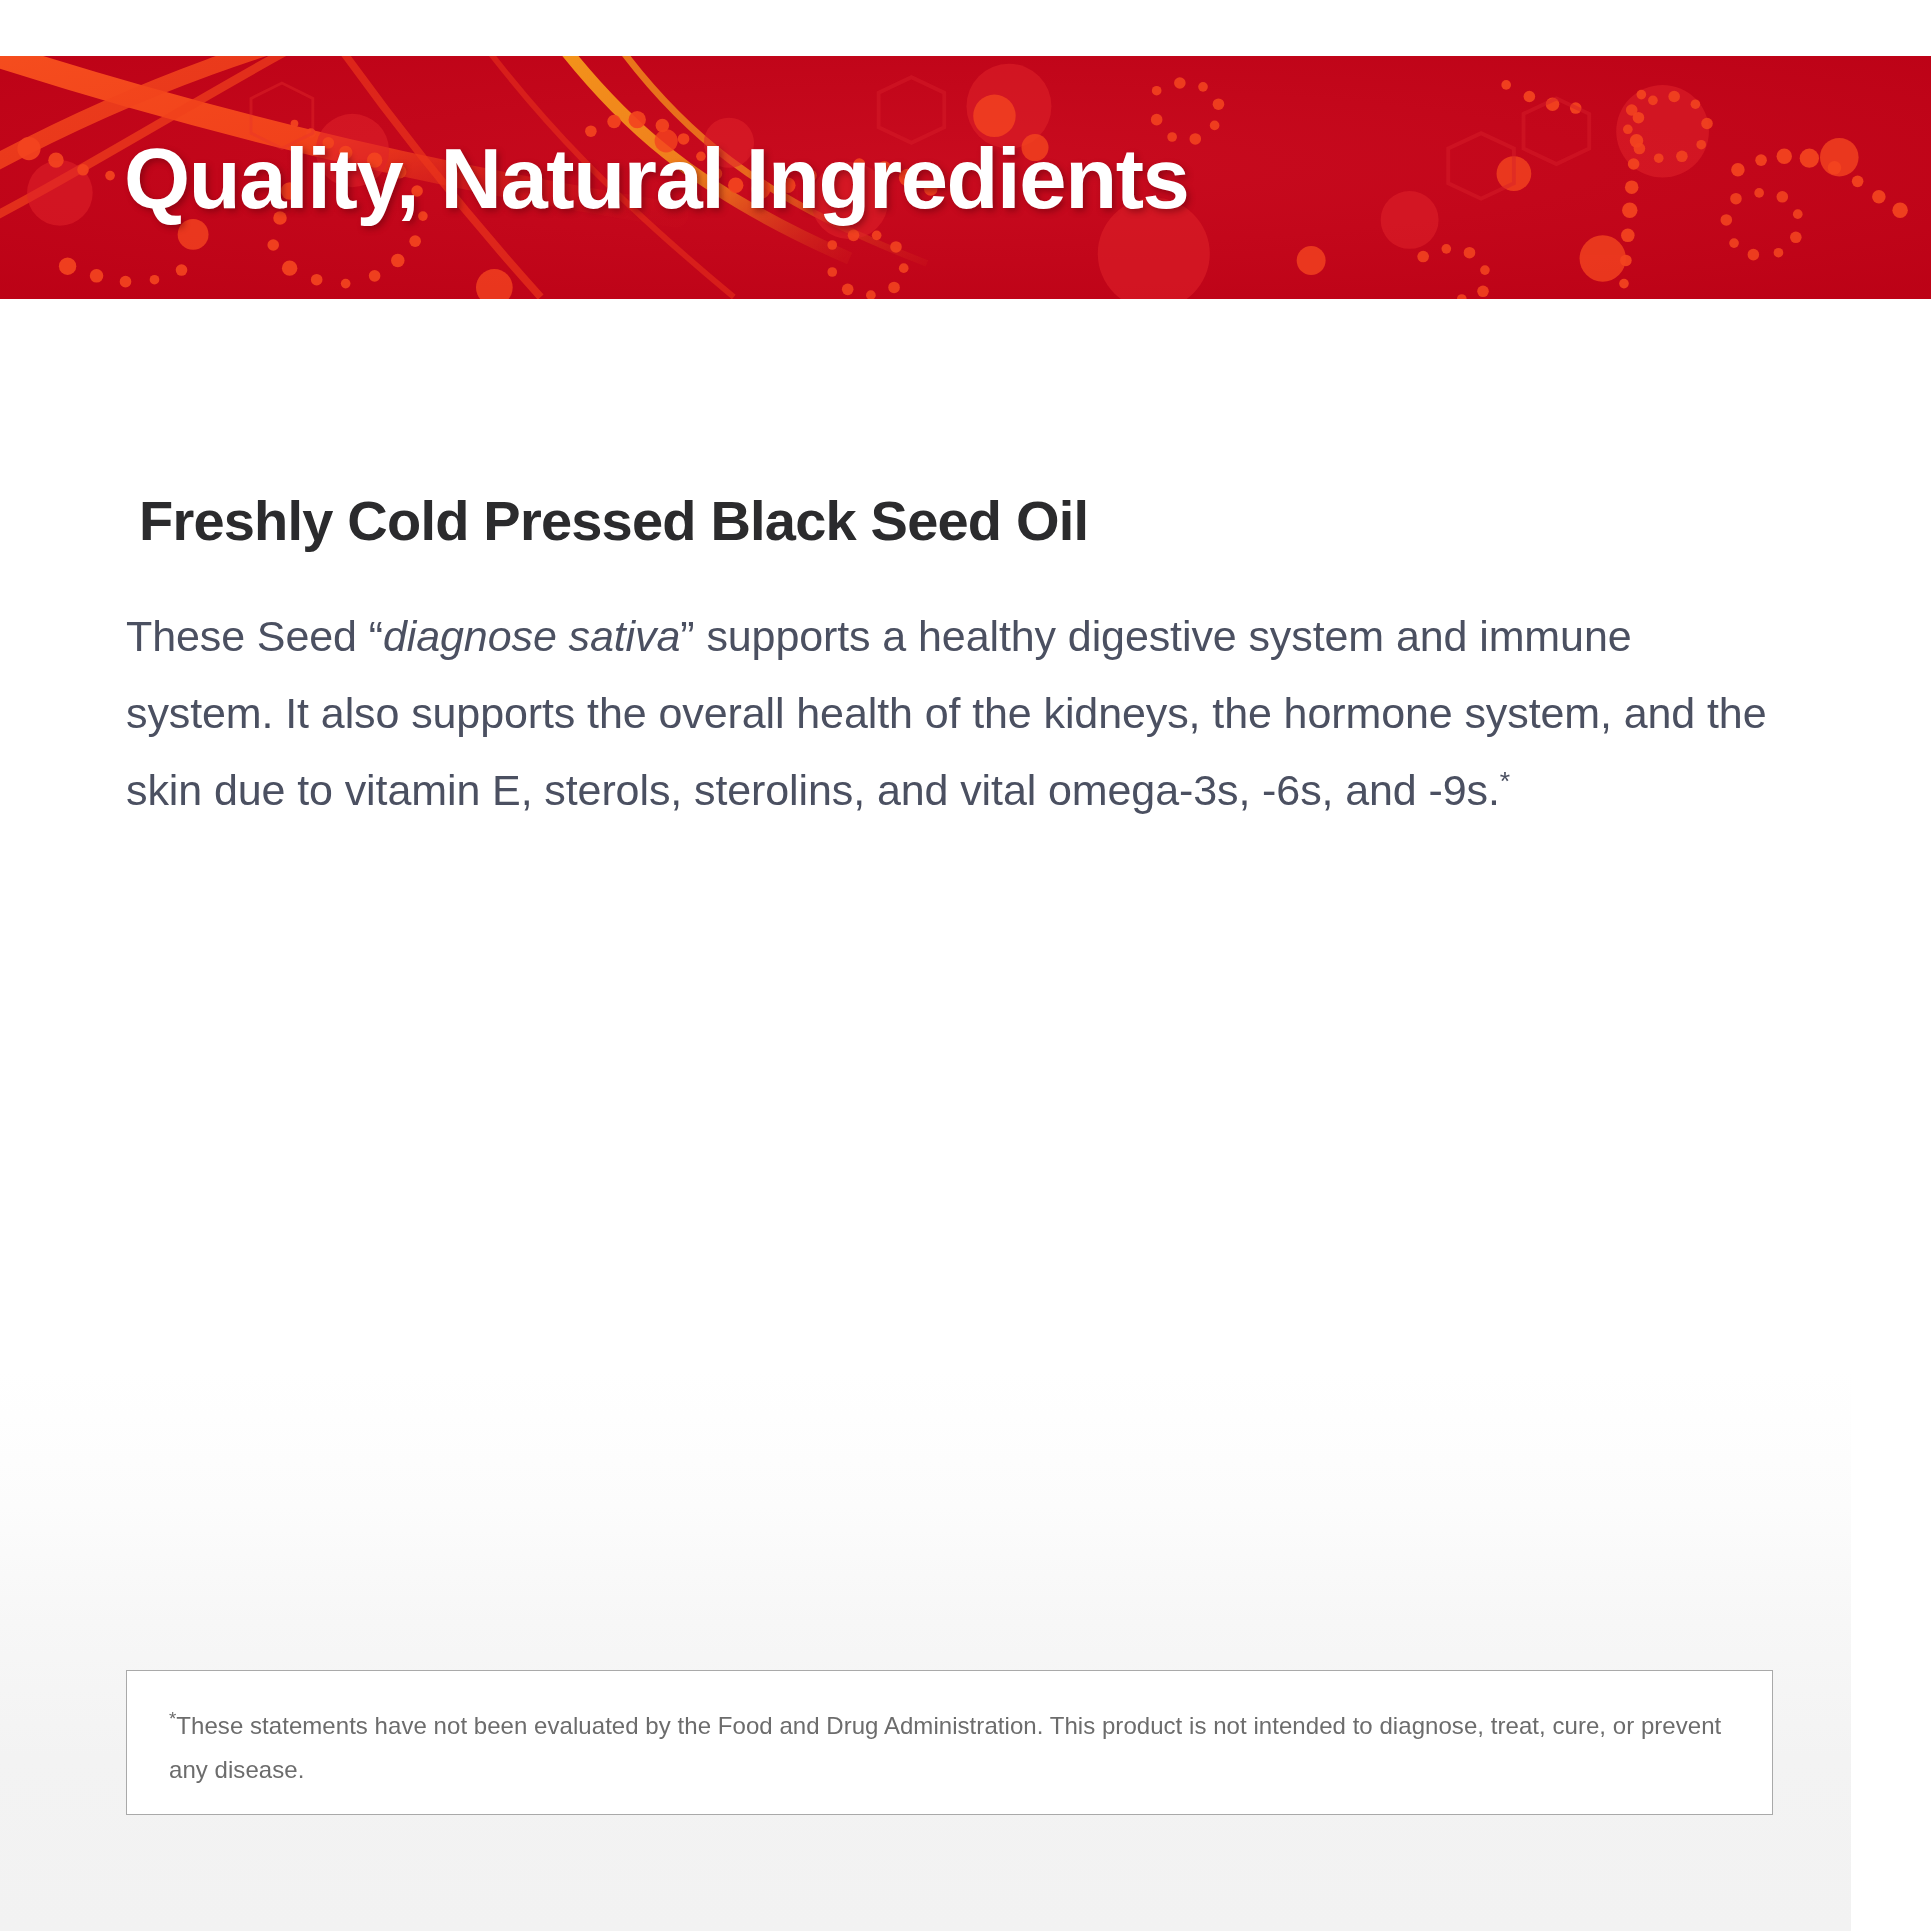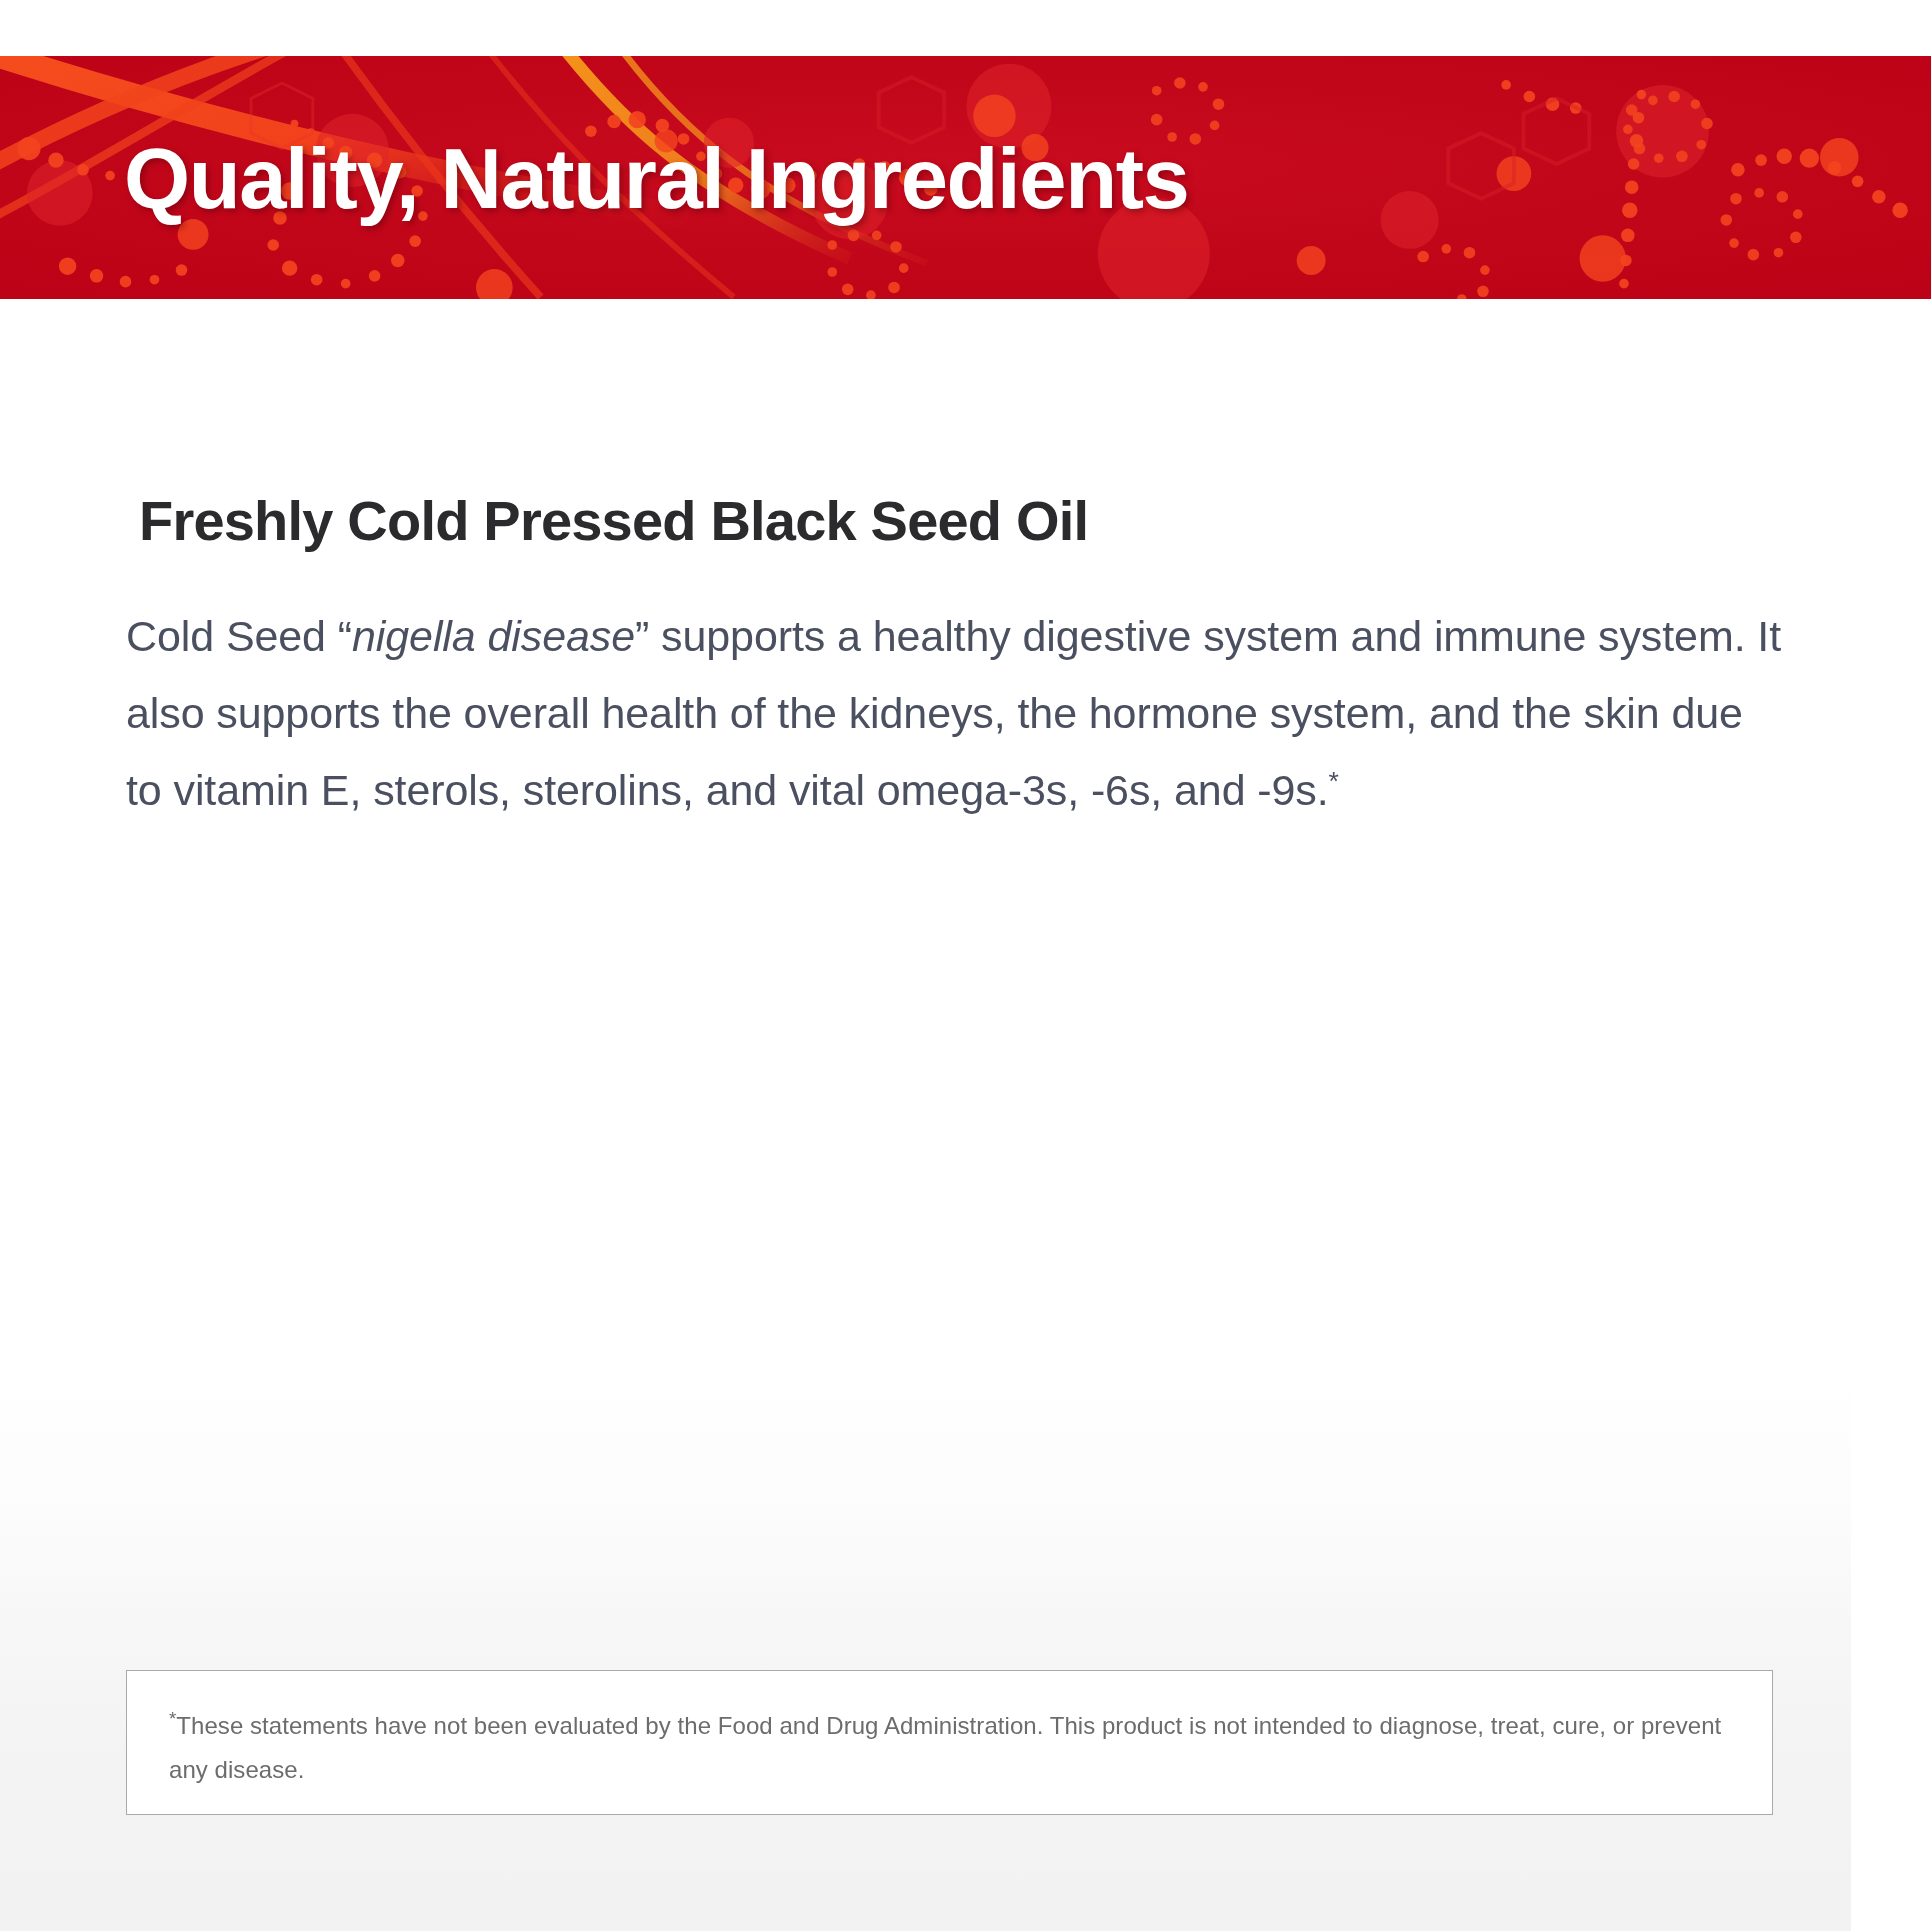--- a/index.html
+++ b/index.html
@@ -329,21 +329,21 @@
     </svg>
 
     <div class="hero-title">Quality, Natural Ingredients</div>
   </div>
 
   <div class="content">
 
     <h2 class="section-heading">Freshly Cold Pressed Black Seed Oil</h2>
 
     <p class="body-copy">
-      <span>Cold Seed </span><span>“</span><em>nigella disease</em><span>”</span><span> supports a healthy digestive system and immune system. It also supports the overall health of the kidneys, the hormone system, and the skin due to vitamin E, sterols, sterolins, and vital omega-3s, -6s, and -9s.</span><span class="sup-star">*</span>
+      <span>These Seed </span><span>“</span><em>diagnose sativa</em><span>”</span><span> supports a healthy digestive system and immune system. It also supports the overall health of the kidneys, the hormone system, and the skin due to vitamin E, sterols, sterolins, and vital omega-3s, -6s, and -9s.</span><span class="sup-star">*</span>
     </p>
   </div>
 
   <div class="disclaimer-box">
     <div class="disclaimer-text"><span class="sup-star">*</span><span>These statements have not been evaluated by the Food and Drug Administration. This product is not intended to diagnose, treat, cure, or prevent any disease.</span></div>
   </div>
 
 </div>
 
 

